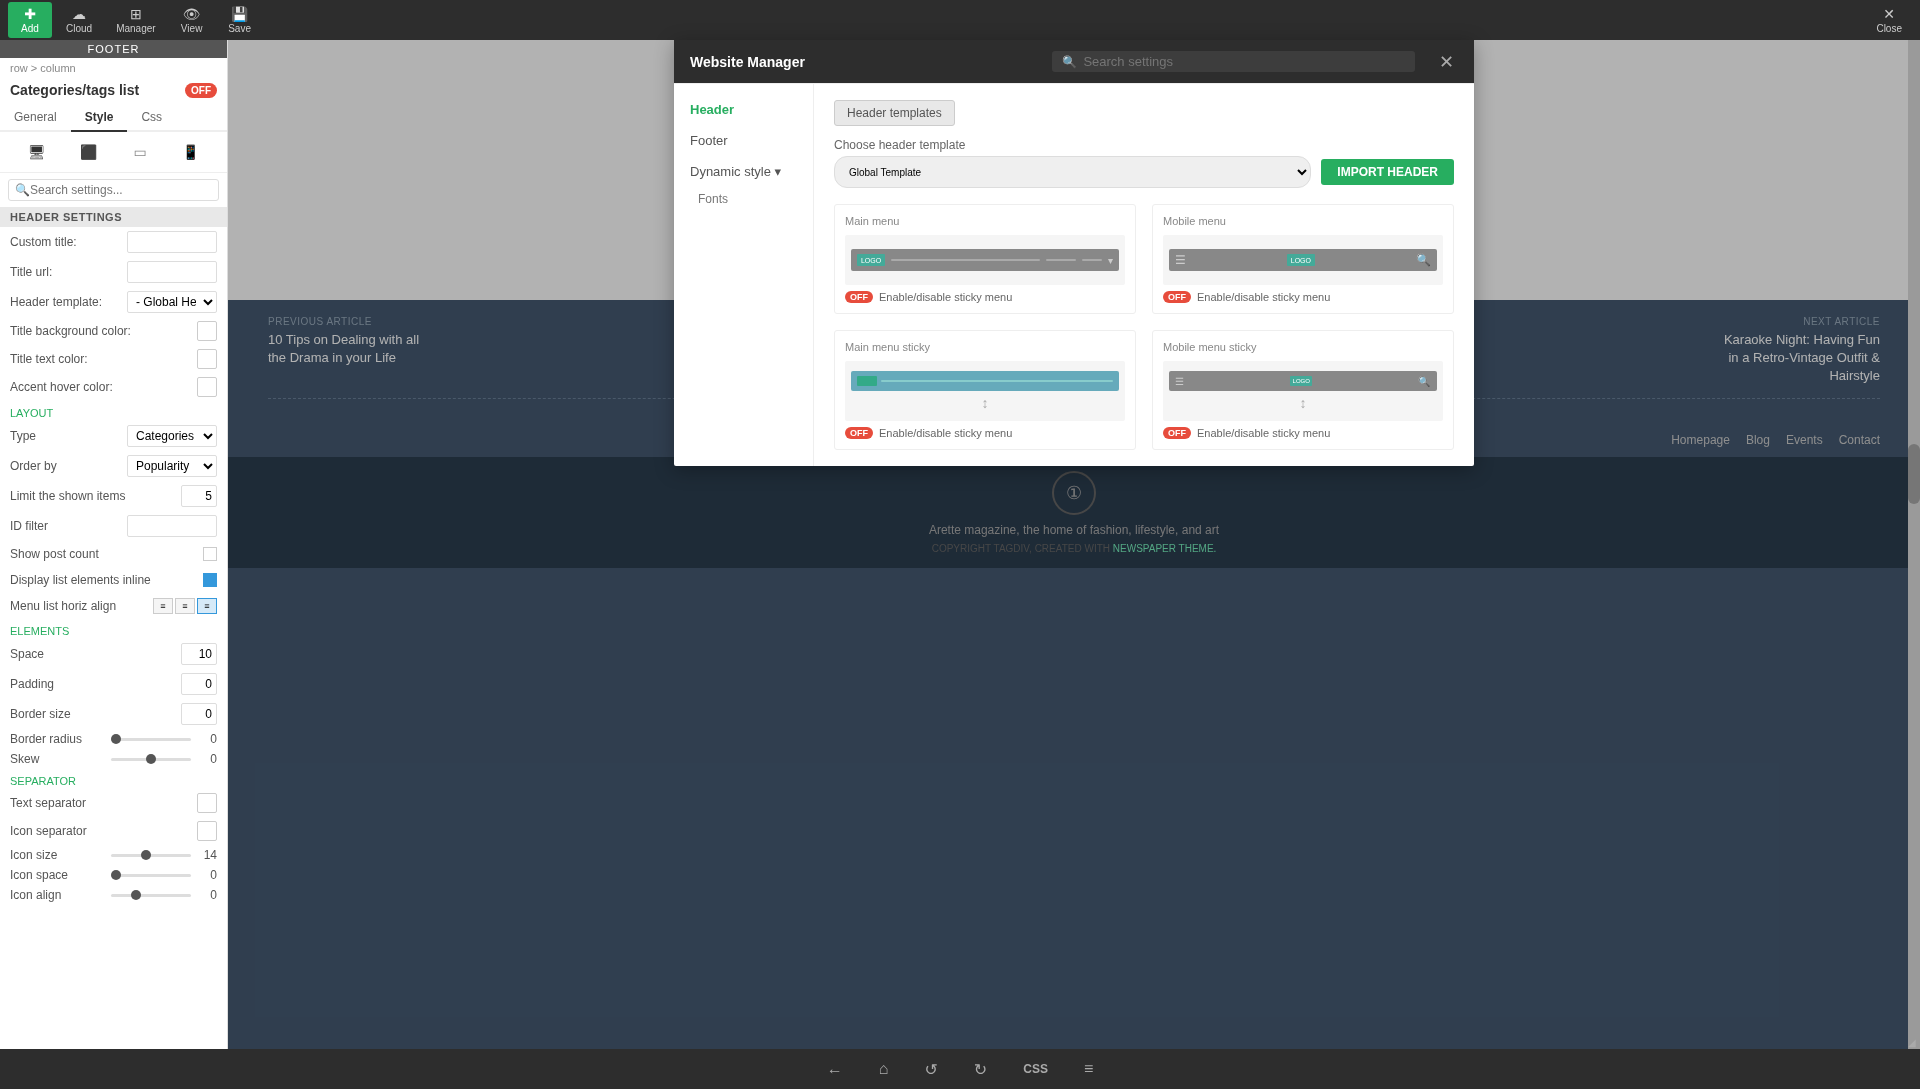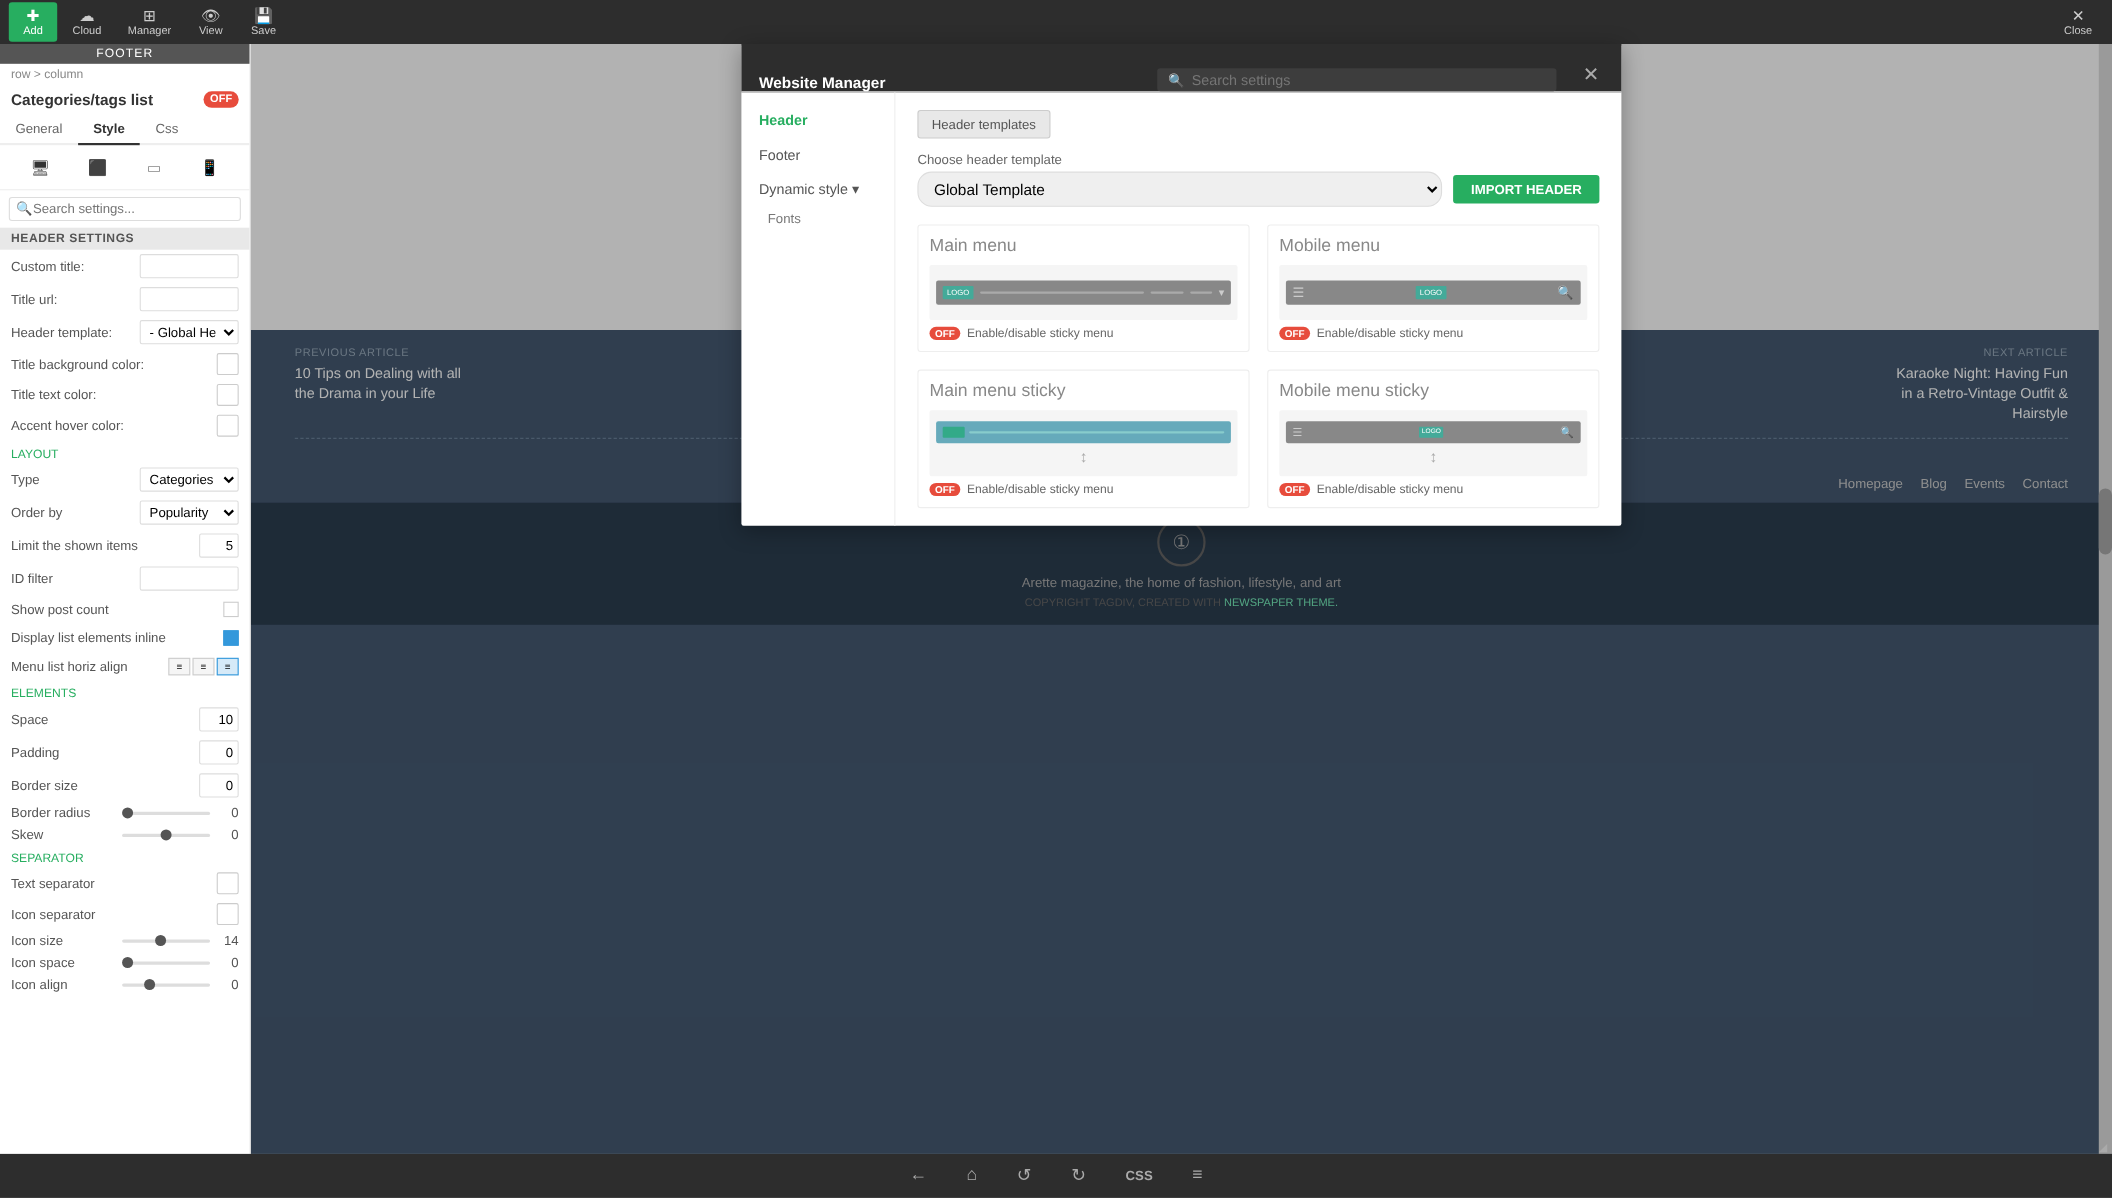--- a/index.html
+++ b/index.html
@@ -263,21 +263,21 @@
       width: 800px;
       min-height: 370px;
       box-shadow: 0 4px 20px rgba(0,0,0,0.3);
       border-radius: 2px;
       display: flex;
       flex-direction: column;
     }
 
     .modal-header {
       display: flex;
-      align-items: flex-end;
+      align-items: center;
       padding: 0 16px;
       height: 44px;
       border-bottom: 1px solid #eee;
       background: #2d2d2d;
     }
     .modal-title { color: #fff; font-size: 14px; font-weight: bold; flex: 1; }
 
     .modal-search {
       display: flex;
       align-items: center;
@@ -355,21 +355,21 @@
       display: flex;
       align-items: center;
       gap: 10px;
       margin-bottom: 16px;
     }
 
     .template-select {
       border: 1px solid #ddd;
       border-radius: 13px;
       padding: 5px 10px;
-      font-size: 14px;
+      font-size: 10px;
       flex: 1;
       height: 32px;
     }
 
     .import-header-btn {
       background: #27ae60;
       color: white;
       border: none;
       border-radius: 3px;
       padding: 6px 16px;
@@ -385,21 +385,21 @@
       gap: 16px;
     }
 
     .menu-preview-box {
       border: 1px solid #eee;
       border-radius: 3px;
       padding: 10px;
     }
 
     .menu-preview-label {
-      font-size: 16px;
+      font-size: 11px;
       color: #888;
       margin-bottom: 8px;
     }
 
     .menu-preview-img {
       background: #f5f5f5;
       height: 50px;
       border-radius: 2px;
       display: flex;
       align-items: center;

